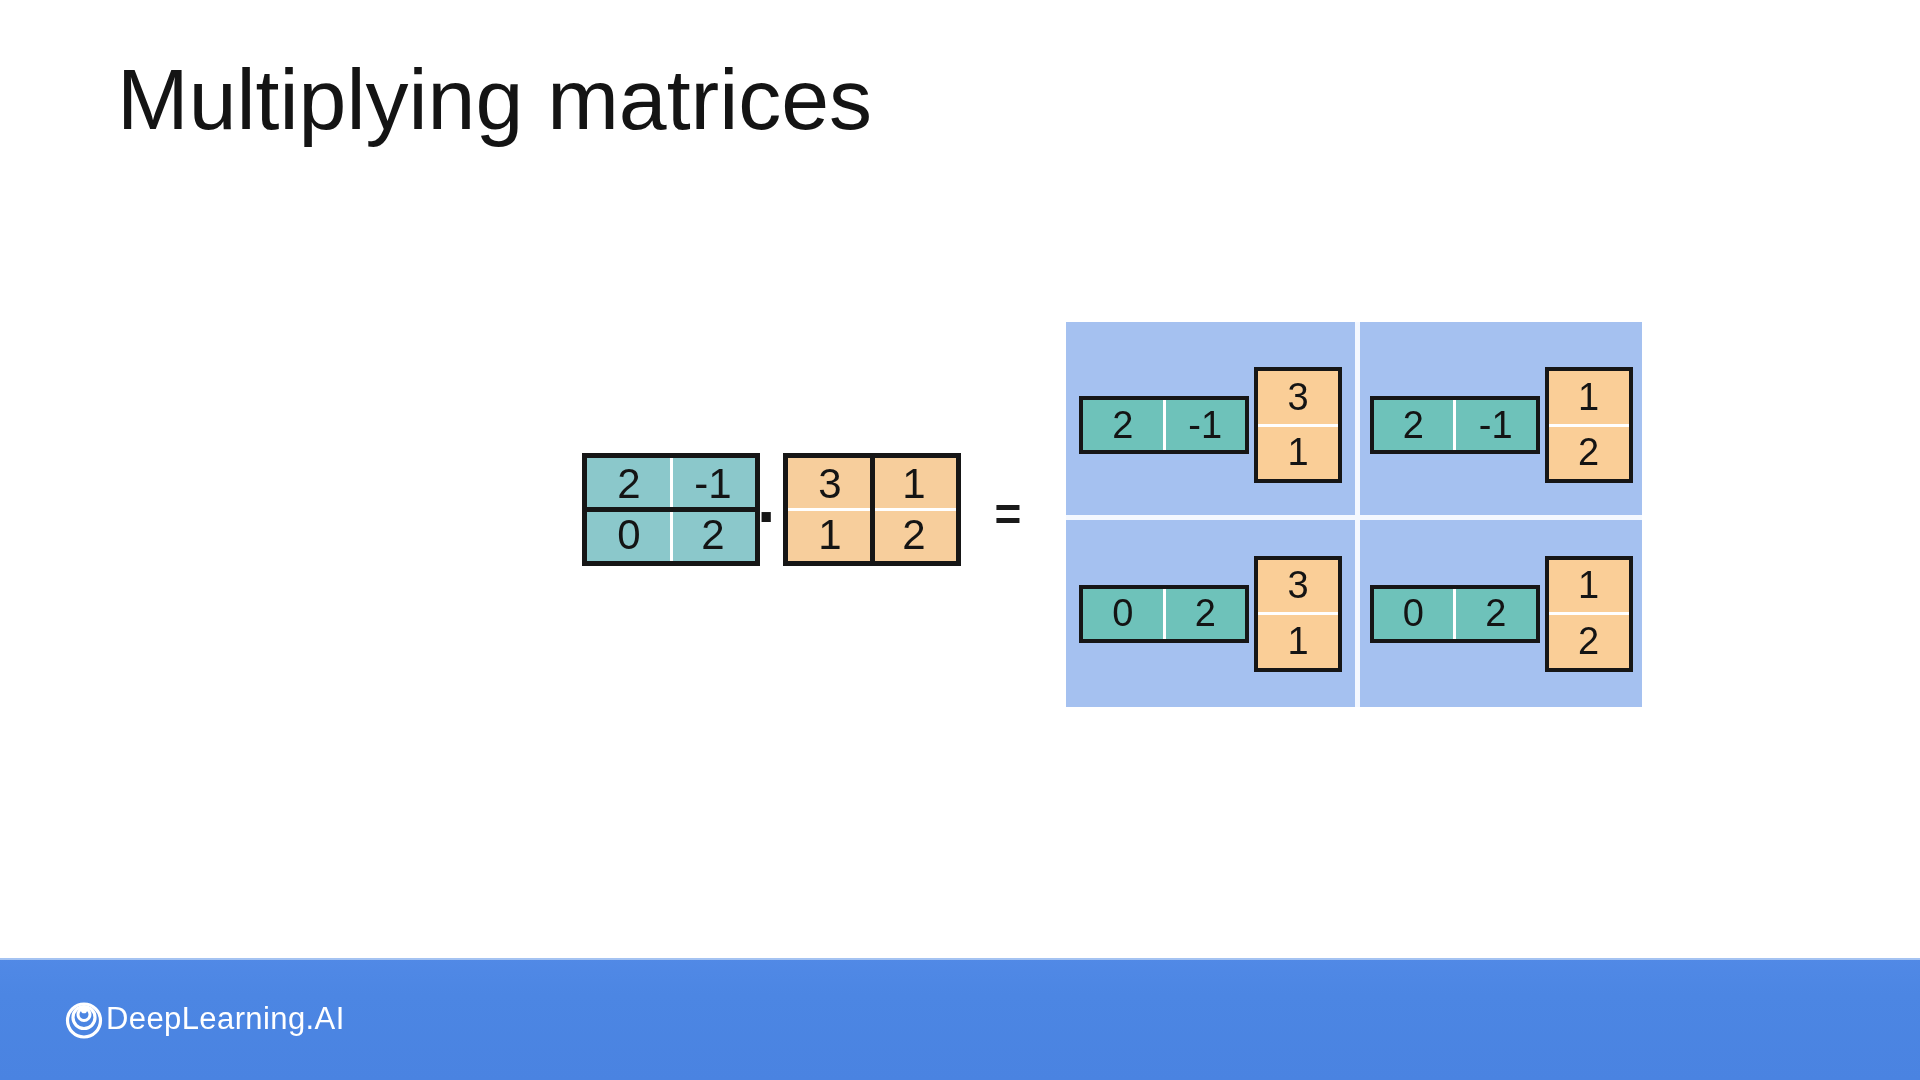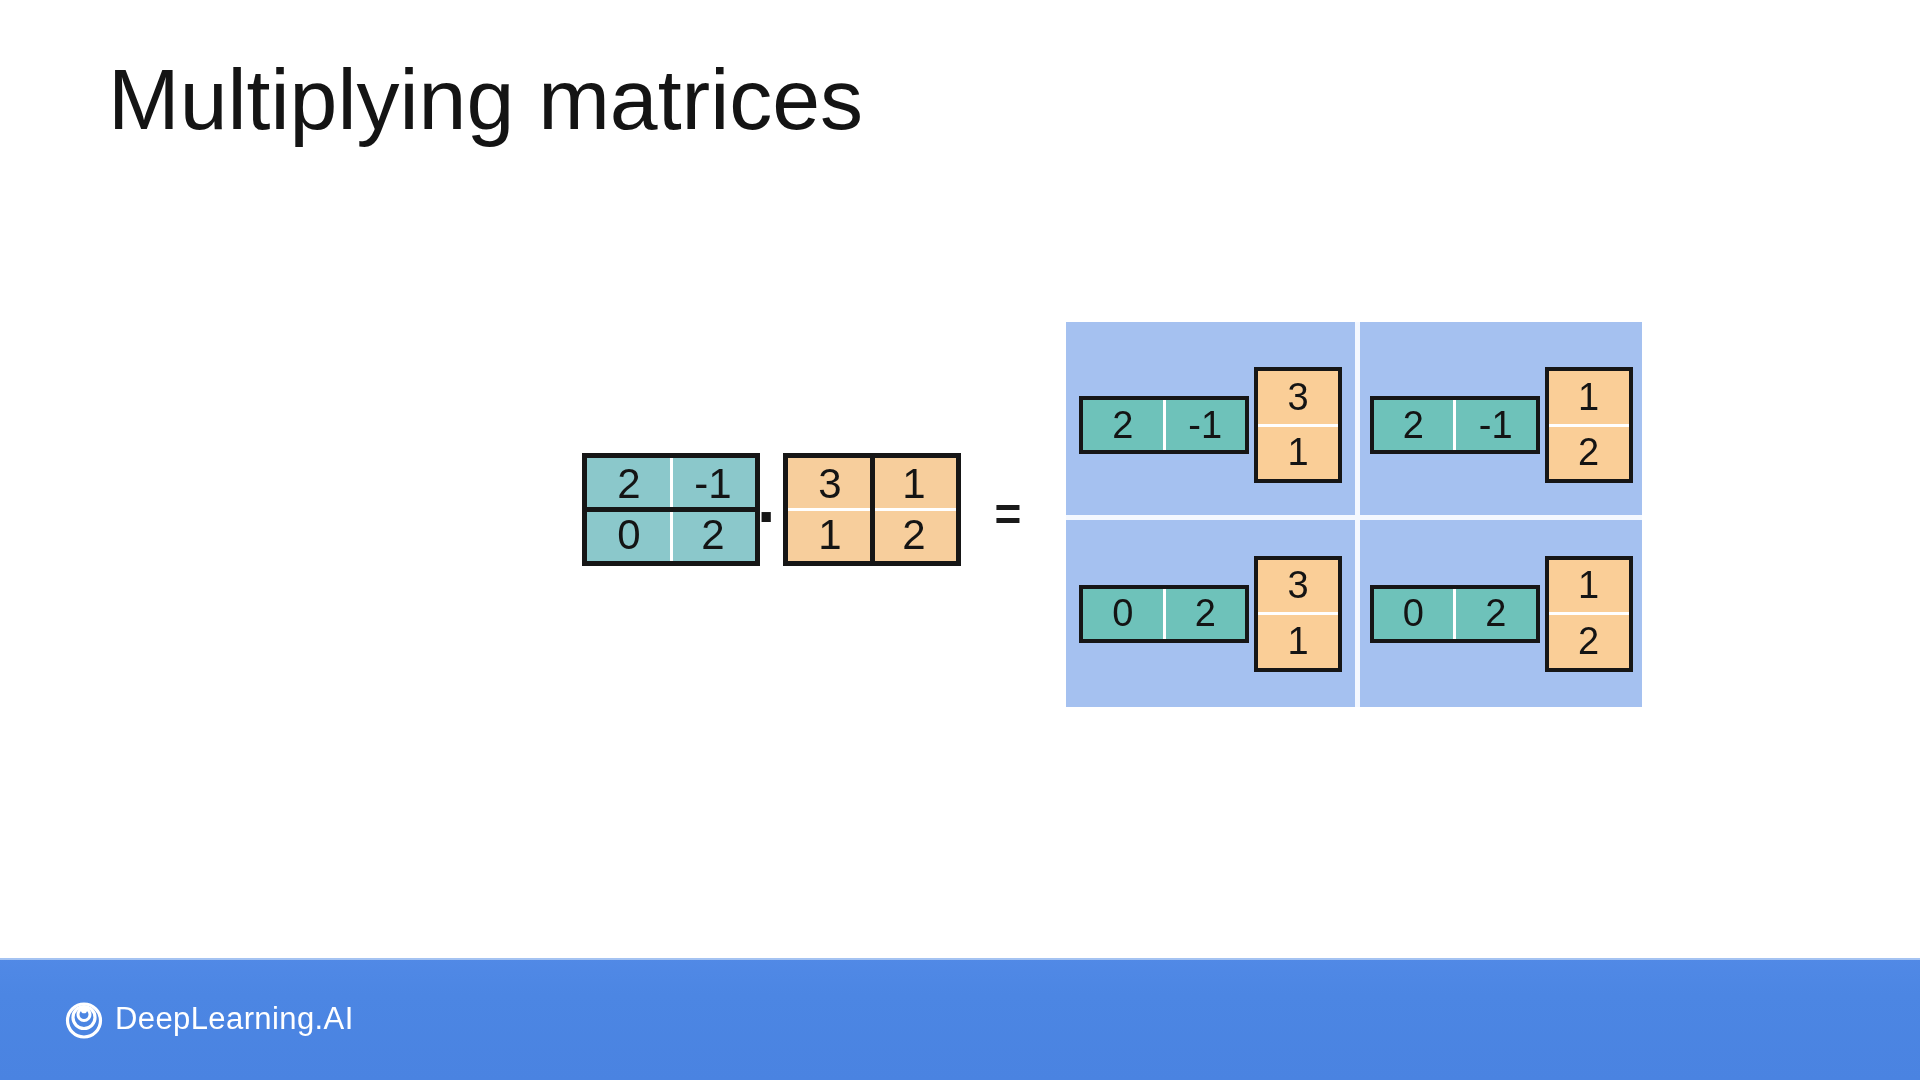--- a/index.html
+++ b/index.html
@@ -1,21 +1,21 @@
 <!DOCTYPE html>
 <html><head>
 <meta charset="utf-8">
 <style>
   * { margin: 0; padding: 0; box-sizing: border-box; }
   html, body { width: 1920px; height: 1080px; background: #ffffff; font-family: "Liberation Sans", sans-serif; }
 
   .slide { position: relative; width: 1920px; height: 1080px; background: #ffffff; overflow: hidden; }
 
   .title {
-    position: absolute; left: 108px; top: 52px;
+    position: absolute; left: 117px; top: 52px;
     font-size: 86px; font-weight: 400; color: #141414;
     line-height: 1.1; letter-spacing: 0px; white-space: nowrap;
   }
 
   
   .matrix {
     position: absolute; width: 178px; height: 113px;
     border: 5px solid #161616; display: grid;
     grid-template-columns: 1fr 1fr; grid-template-rows: 1fr 1fr;
   }
@@ -68,21 +68,21 @@
 
   
   .footer {
     position: absolute; left: 0; top: 958px; width: 1920px; height: 122px;
     background: linear-gradient(180deg, #5189E6 0%, #4C86E3 30%, #4A83E1 100%);
     box-shadow: inset 0 2px 0 rgba(220, 234, 250, 0.6);
     display: flex; align-items: center;
   }
   .brand-wrap { display: flex; align-items: center; margin-left: 62px; }
   .brand-logo { width: 44px; height: 44px; }
-  .brand-text { color: #ffffff; font-size: 31px; font-weight: 400; letter-spacing: 0.4px; margin-left: 9px; }
+  .brand-text { color: #ffffff; font-size: 31px; font-weight: 400; letter-spacing: 0.4px; margin-left: 0; }
 </style>
 </head>
 <body>
 
 <div class="slide">
 
   <h1 class="title">Multiplying matrices</h1>
 
   <div class="matrix matrix-a">
     <div class="cell">2</div>

